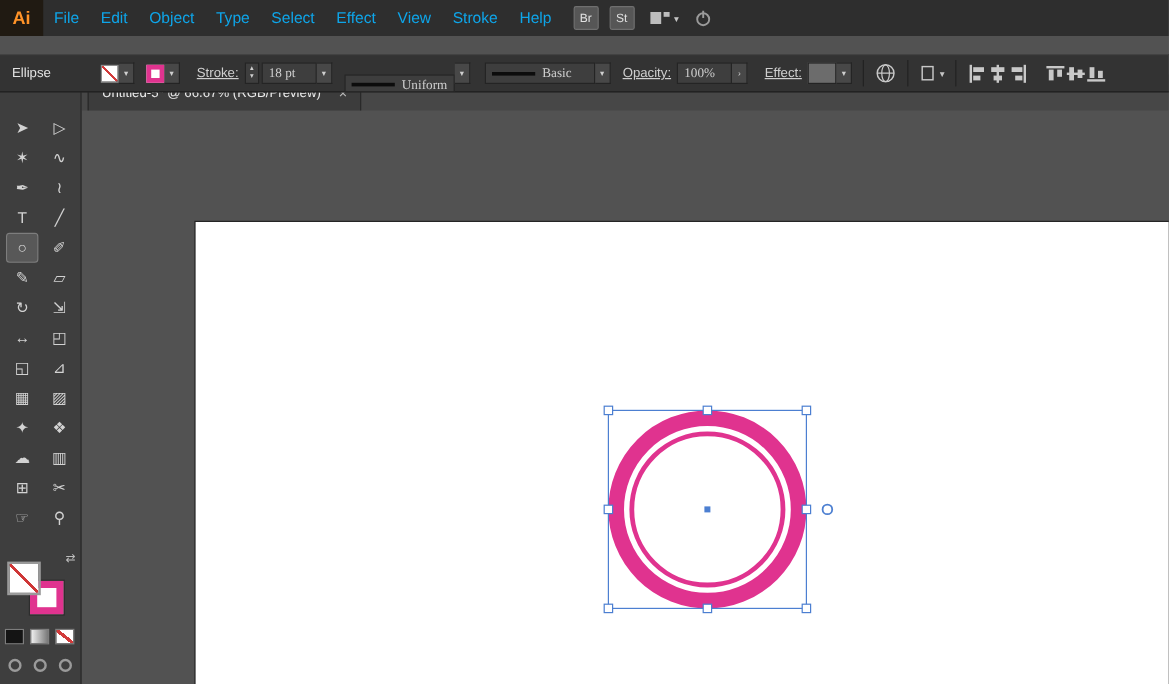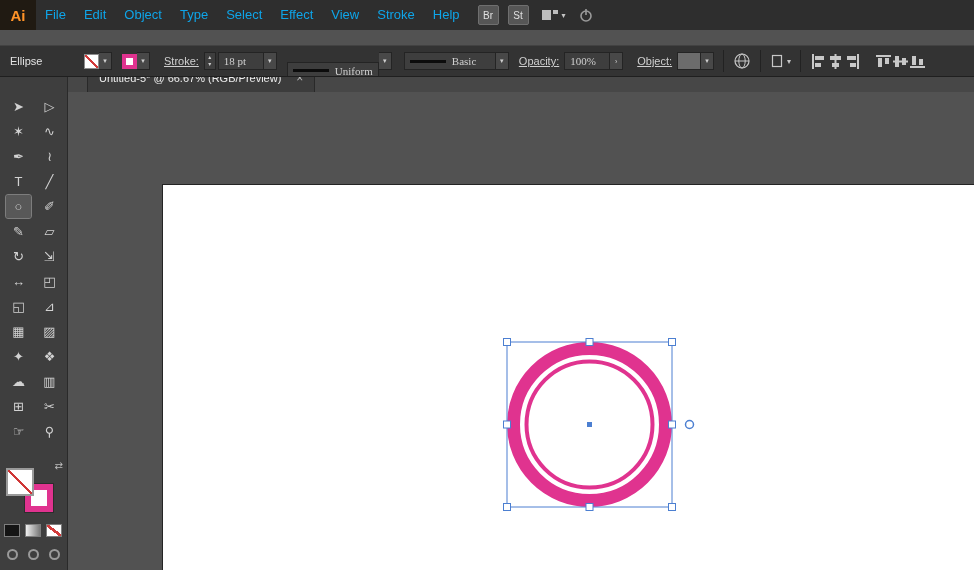--- a/index.html
+++ b/index.html
@@ -60,21 +60,21 @@
   .msq { width:16px; height:13px; border:1px solid #7d7d7d; }
   .msq.color { background:#141414; }
   .msq.grad { background:linear-gradient(90deg,#f0f0f0,#787878); }
   .msq.none { background:linear-gradient(to top right,#ffffff 42%,#d23b3b 42%,#d23b3b 58%,#ffffff 58%); }
   .mode-circles { position:absolute; top:487px; left:7px; display:flex; gap:10px; }
   .mcirc { width:11px; height:11px; border-radius:50%; border:2px solid #9a9a9a; }
 
   
   .tabstrip { position:absolute; left:68px; top:62px; right:0; height:30px; background:#474747;
     display:flex; align-items:stretch; z-index:3; }
-  .tab { margin-left:19px; background:#3c3c3c; border:1px solid #292929; border-bottom:none;
+  .tab { margin-left:5px; background:#3c3c3c; border:1px solid #292929; border-bottom:none;
     display:flex; align-items:center; padding:0 11px; font-size:11px; color:#ededed; gap:15px;text-align:right; }
   .tab-close { color:#bdbdbd; font-size:12px; }
   .canvas { position:absolute; left:68px; top:92px; width:906px; height:478px; background:#525252;
     overflow:hidden; }
   .artboard { position:absolute; left:95px; top:93px; width:900px; height:430px; background:#ffffff;
     box-shadow:0 0 0 1px #242424; }
   svg.overlay { position:absolute; left:0; top:0; }
 </style>
 </head>
 <body>
@@ -147,21 +147,21 @@
     <div class="chevbox gap10">
       <span>▾</span>
     </div>
 
     <span class="cb-label">Opacity:</span>
     <div class="field" style="width:46px;">100%</div>
     <div class="chevbox gap14">
       <span>›</span>
     </div>
 
-    <span class="cb-label">Object:</span>
+    <span class="cb-label">Effect:</span>
     <div class="field" style="width:24px;background:#6c6c6c;"></div>
     <div class="chevbox">
       <span>▾</span>
     </div>
 
     <div class="divider"></div>
 
     <svg width="18" height="18">
       <circle cx="9" cy="9" r="7" fill="none" stroke="#c8c8c8" stroke-width="1.2"></circle>
       <ellipse cx="9" cy="9" rx="3.2" ry="7" fill="none" stroke="#c8c8c8" stroke-width="1"></ellipse>

